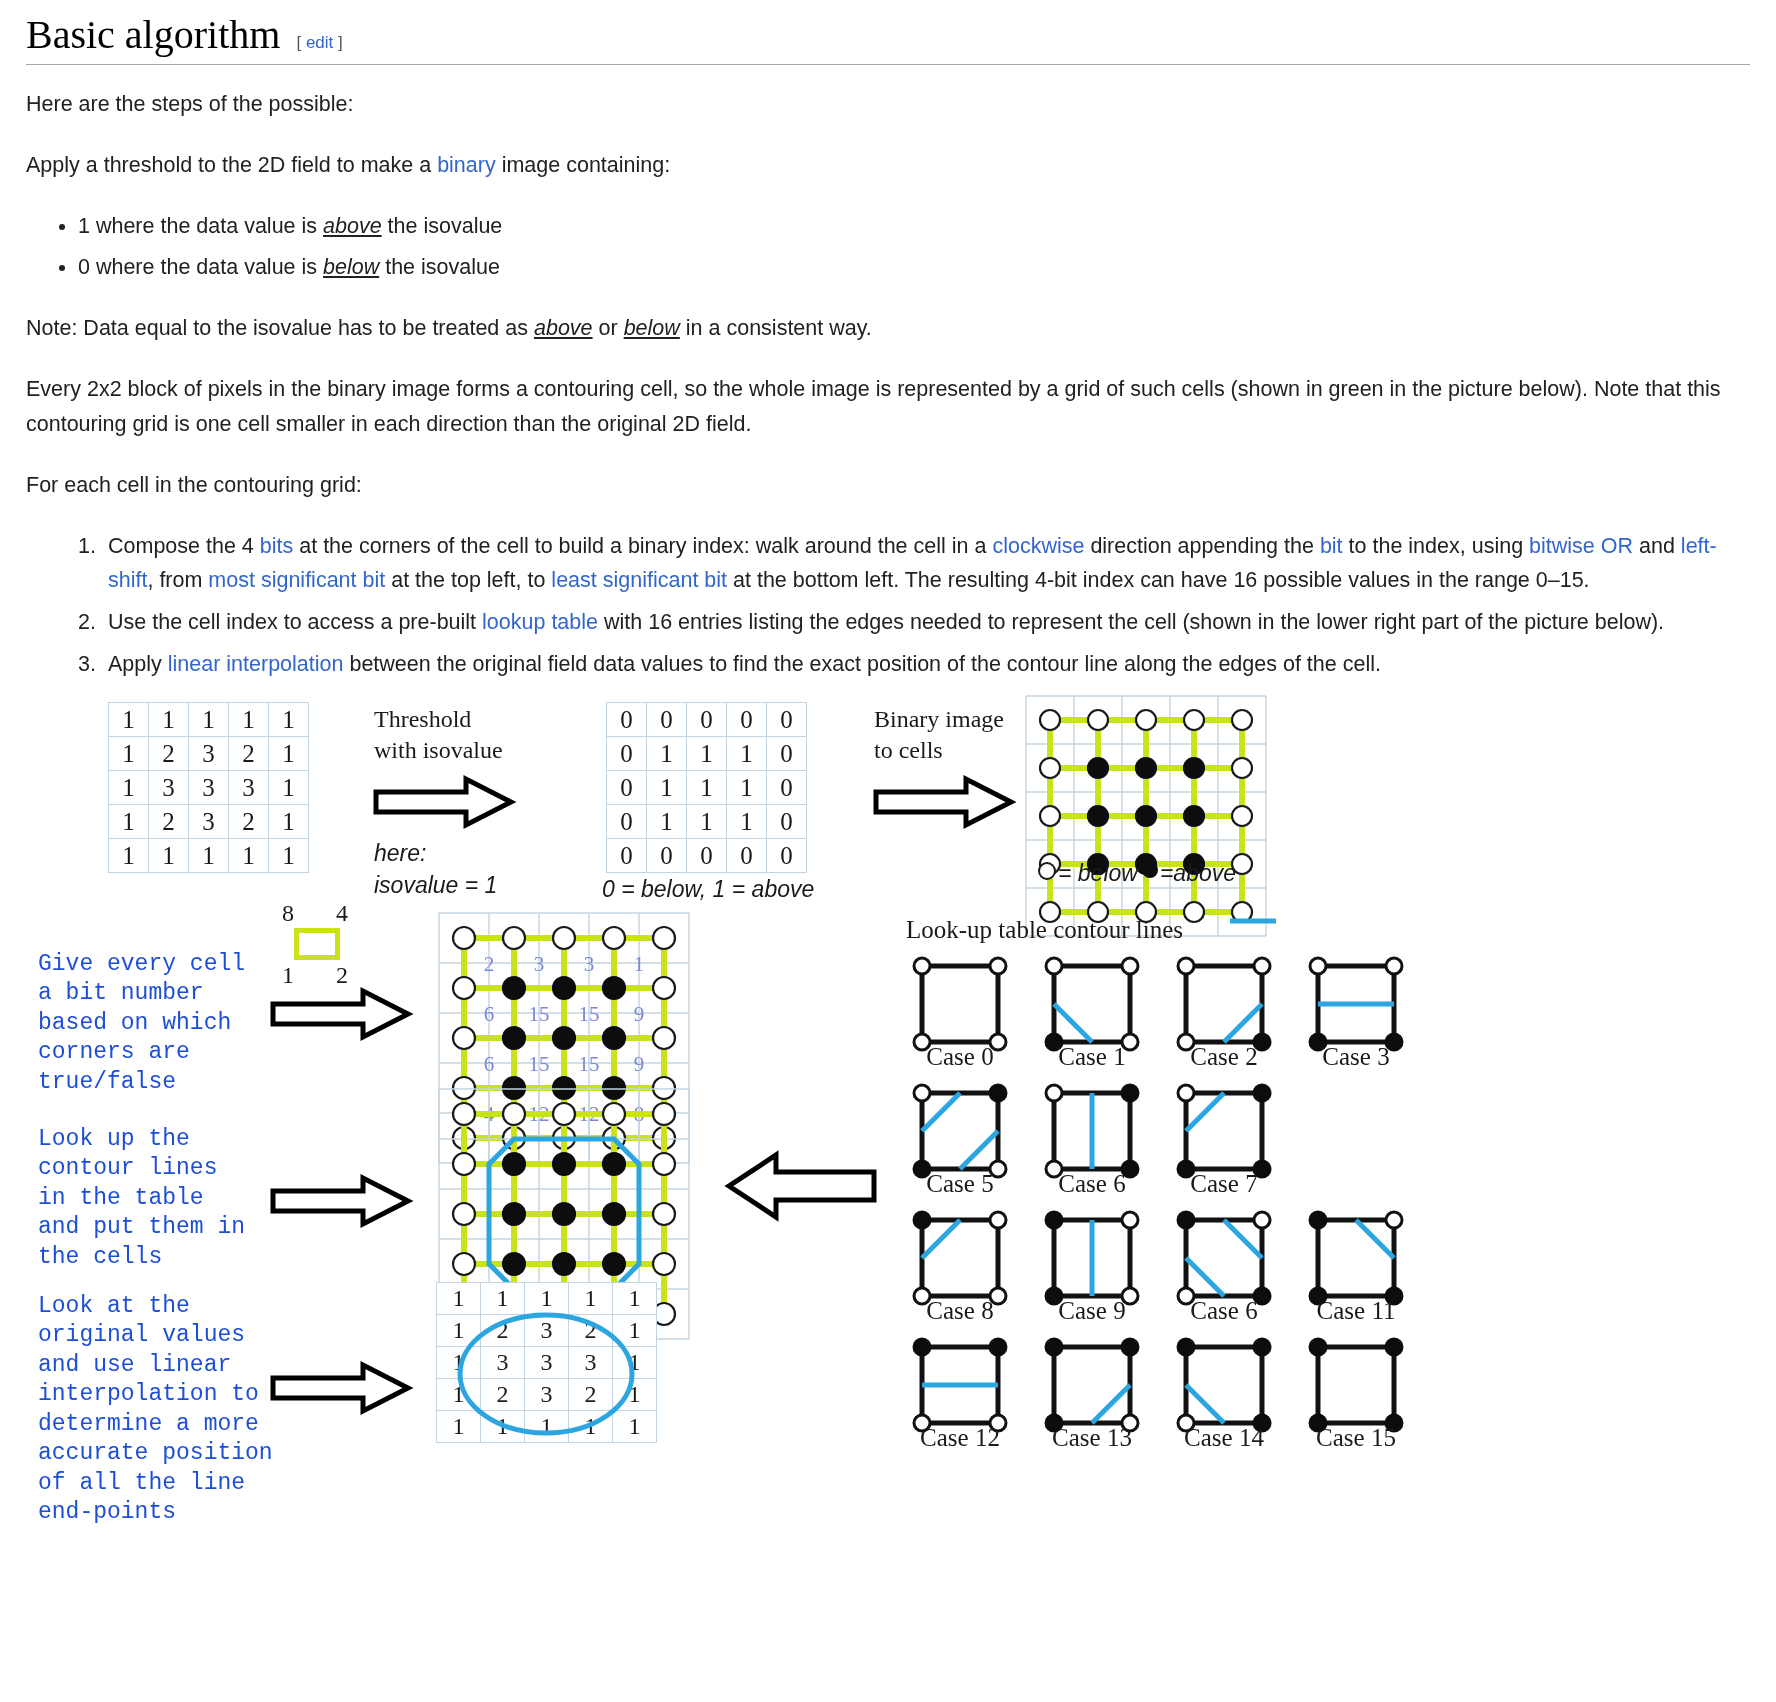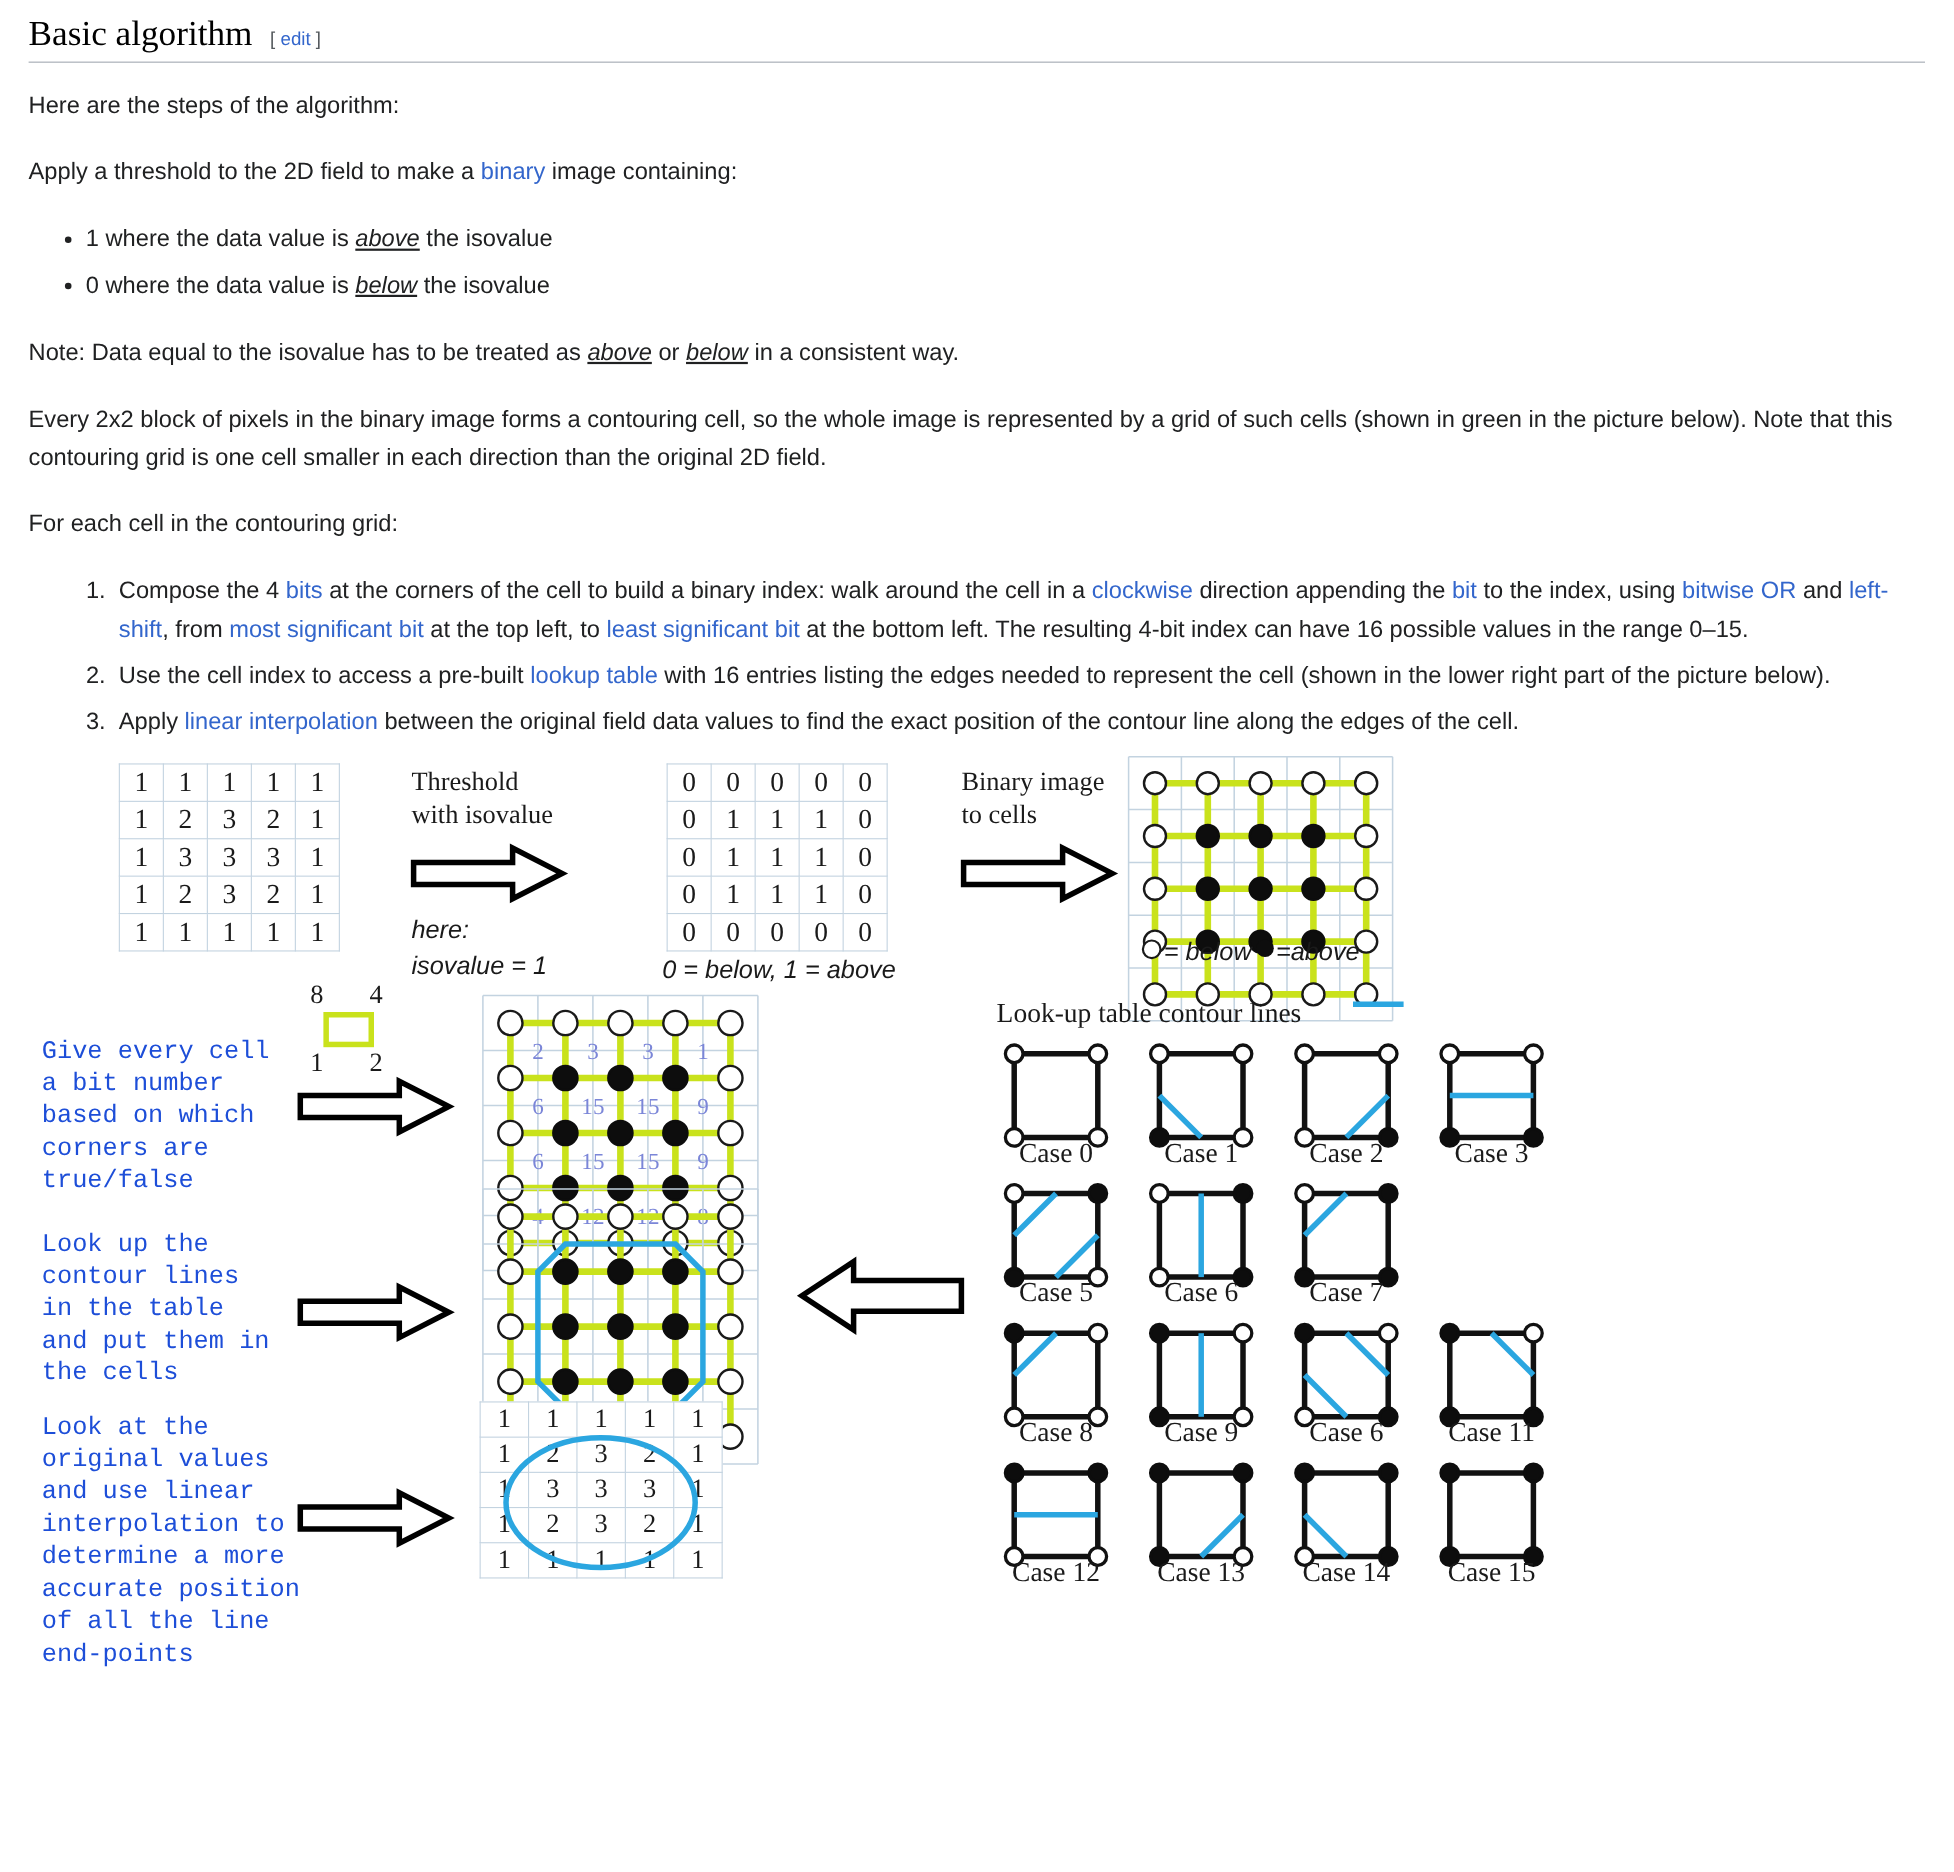--- a/index.html
+++ b/index.html
@@ -18,21 +18,21 @@
     display: flex;
     align-items: baseline;
     gap: 16px;
     border-bottom: 1px solid #a2a9b1;
     padding-bottom: 8px;
     margin: 0 0 22px 0;
   }
   .section-head h2 {
     font-family: "Liberation Serif", serif;
     font-weight: 400;
-    font-size: 32px;
+    font-size: 40px;
     line-height: 1.05;
     margin: 0;
     color: #000;
   }
   .edit-link {
     font-size: 17px;
     color: #54595d;
     white-space: nowrap;
   }
   .edit-link a { color: #3366cc; text-decoration: none; }
@@ -136,21 +136,21 @@
 
   <div class="section-head">
     <h2>Basic algorithm</h2>
     <span class="edit-link">
       <span class="brk">[</span>
       <a href="#">edit</a>
       <span class="brk">]</span>
     </span>
   </div>
 
-  <p class="prose">Here are the steps of the algorithm:</p>
+  <p class="prose">Here are the steps of the possible:</p>
 
   <p class="prose">
     <span>Apply a threshold to the 2D field to make a </span><a class="wl" href="#">binary</a><span> image containing:</span>
   </p>
 
   <ul class="bullets">
     <li><span>1 where the data value is </span><em>above</em><span> the isovalue</span></li>
     <li><span>0 where the data value is </span><em>below</em><span> the isovalue</span></li>
   </ul>
 

